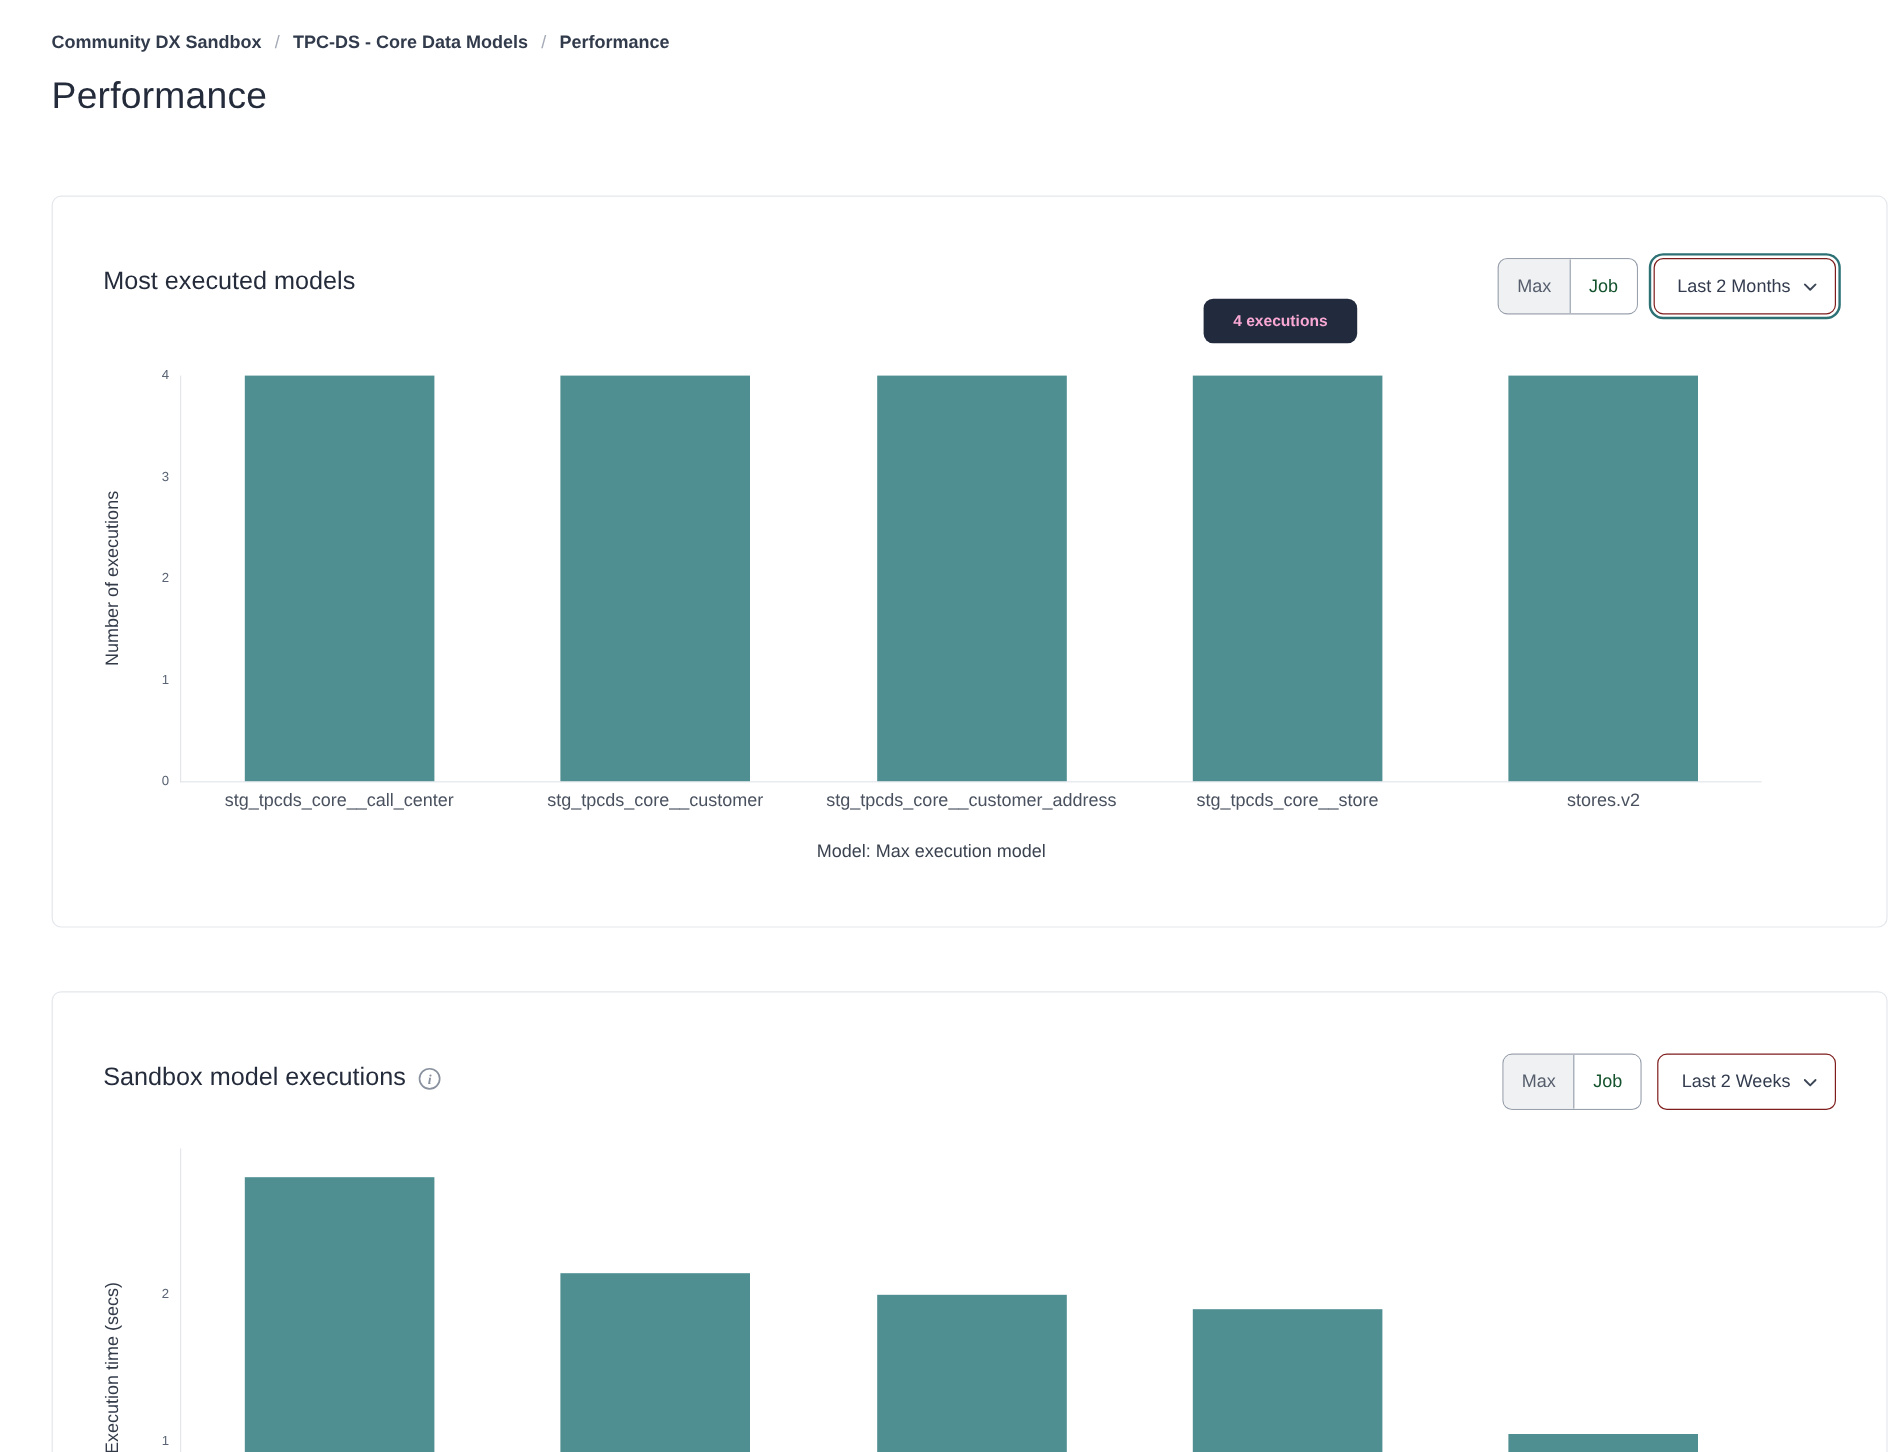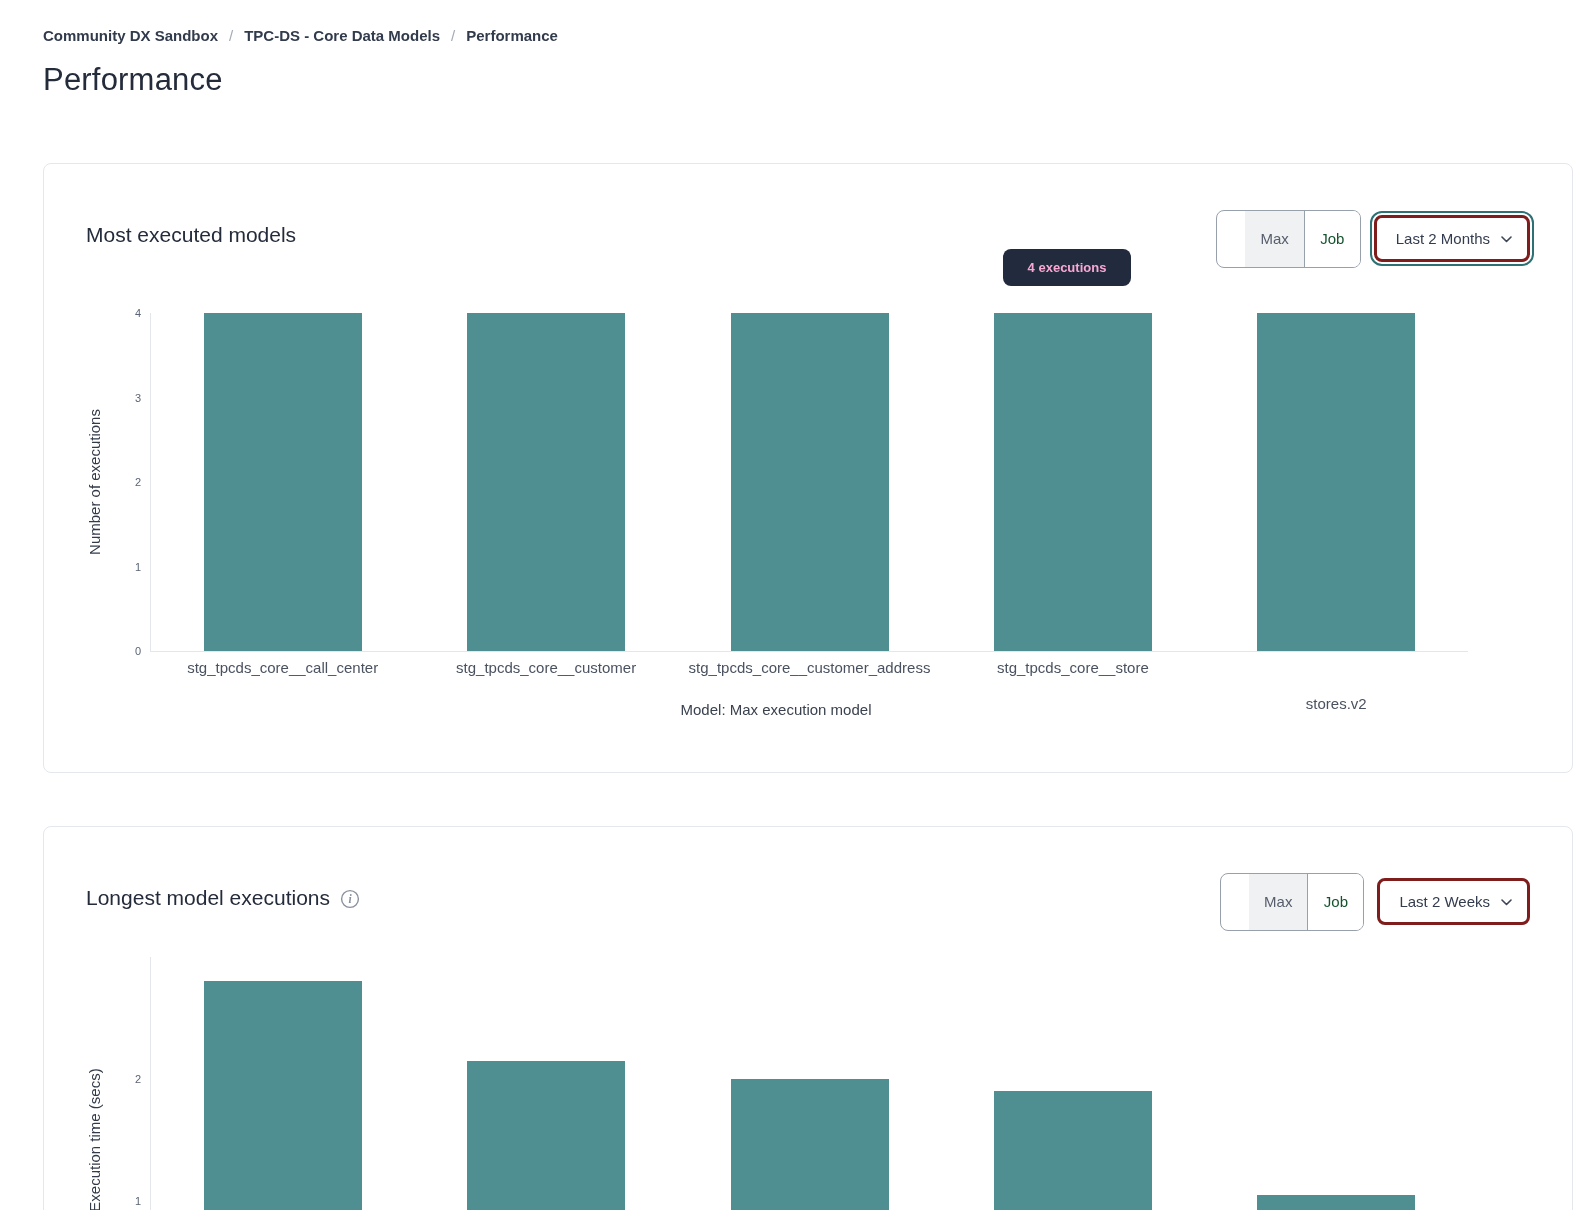--- a/index.html
+++ b/index.html
@@ -35,33 +35,33 @@
     font-size:21px; font-weight:400; color:#242B3A;
     display:flex; align-items:center; gap:10px;
   }
   .info-icon { display:inline-flex; margin-top:2px; cursor:pointer; }
   
   .controls {
     position:absolute; top:51px; right:42px;
     display:flex; align-items:center; gap:13px; height:47px;
   }
   .toggle-group {
-    display:flex; height:58px; box-sizing:border-box;
-    border:1px solid #98A0AC; border-radius:8px; overflow:hidden; background:#fff;padding-left:28px;
+    display:flex; height:47px; box-sizing:border-box;
+    border:1px solid #98A0AC; border-radius:8px; overflow:hidden; background:#fff;
   }
   .toggle-btn {
     min-width:56px; padding:0 15px; border:none; background:#fff;
     font-family:inherit; font-size:15px; color:#14532d;
     display:flex; align-items:center; justify-content:center; cursor:pointer;
   }
   .toggle-btn + .toggle-btn { border-left:1px solid #98A0AC; }
   .toggle-btn.selected { background:#F0F1F3; color:#565E6C; }
   .range-btn {
     height:47px; box-sizing:border-box; padding:0 15px 0 19px;
-    border:3px solid #7f1d1d; border-radius:8px; background:#fff;
+    border:1px solid #7f1d1d; border-radius:8px; background:#fff;
     font-family:inherit; font-size:15px; color:#333C4E;
     display:flex; align-items:center; gap:11px; cursor:pointer;
   }
   .range-btn.focused { outline:2px solid #2D7175; outline-offset:2px; }
   .chevron { display:inline-flex; margin-top:2px; }
   
   .chart-tooltip {
     position:absolute; left:959px; top:85px; width:128px; height:37px;
     background:#222B3D; border-radius:8px; color:#f9a8d4;
     font-size:13px; font-weight:700;
@@ -133,28 +133,28 @@
       <div class="tick" style="top: 0px;">4</div>
       <div class="bar" style="left: 52.7px; width: 158px; height: 338px; background: rgb(79, 142, 145);"></div>
       <div class="xlabel" style="left: 131.7px; top: 346px;">stg_tpcds_core__call_center</div>
       <div class="bar" style="left: 316.1px; width: 158px; height: 338px; background: rgb(79, 142, 145);"></div>
       <div class="xlabel" style="left: 395.1px; top: 346px;">stg_tpcds_core__customer</div>
       <div class="bar" style="left: 579.5px; width: 158px; height: 338px; background: rgb(79, 142, 145);"></div>
       <div class="xlabel" style="left: 658.5px; top: 346px;">stg_tpcds_core__customer_address</div>
       <div class="bar" style="left: 842.9px; width: 158px; height: 338px; background: rgb(79, 142, 145);"></div>
       <div class="xlabel" style="left: 921.9px; top: 346px;">stg_tpcds_core__store</div>
       <div class="bar" style="left: 1106.3px; width: 158px; height: 338px; background: rgb(79, 142, 145);"></div>
-      <div class="xlabel" style="left: 1185.3px; top: 346px; margin-top: 36px;">stores.v2</div>
+      <div class="xlabel" style="left: 1185.3px; top: 346px;">stores.v2</div>
     </div>
   <div class="x-axis-title">Model: Max execution model</div>
 </section>
 
 <section class="card" id="card-1">
   <h2 class="card-title">
-    <span>Longest model executions</span>
+    <span>Sandbox model executions</span>
     <span class="info-icon">
       <svg width="20" height="20" viewBox="0 0 20 20">
         <circle cx="10" cy="10" r="8.4" fill="none" stroke="#8A919E" stroke-width="1.4"></circle>
         <text x="10" y="14.2" text-anchor="middle" font-size="11.5" fill="#8A919E" font-family="Liberation Serif, serif" font-style="italic" font-weight="700">i</text>
       </svg>
     </span>
   </h2>
   <div class="controls">
     <div class="toggle-group">
       <button class="toggle-btn selected">Max</button>

